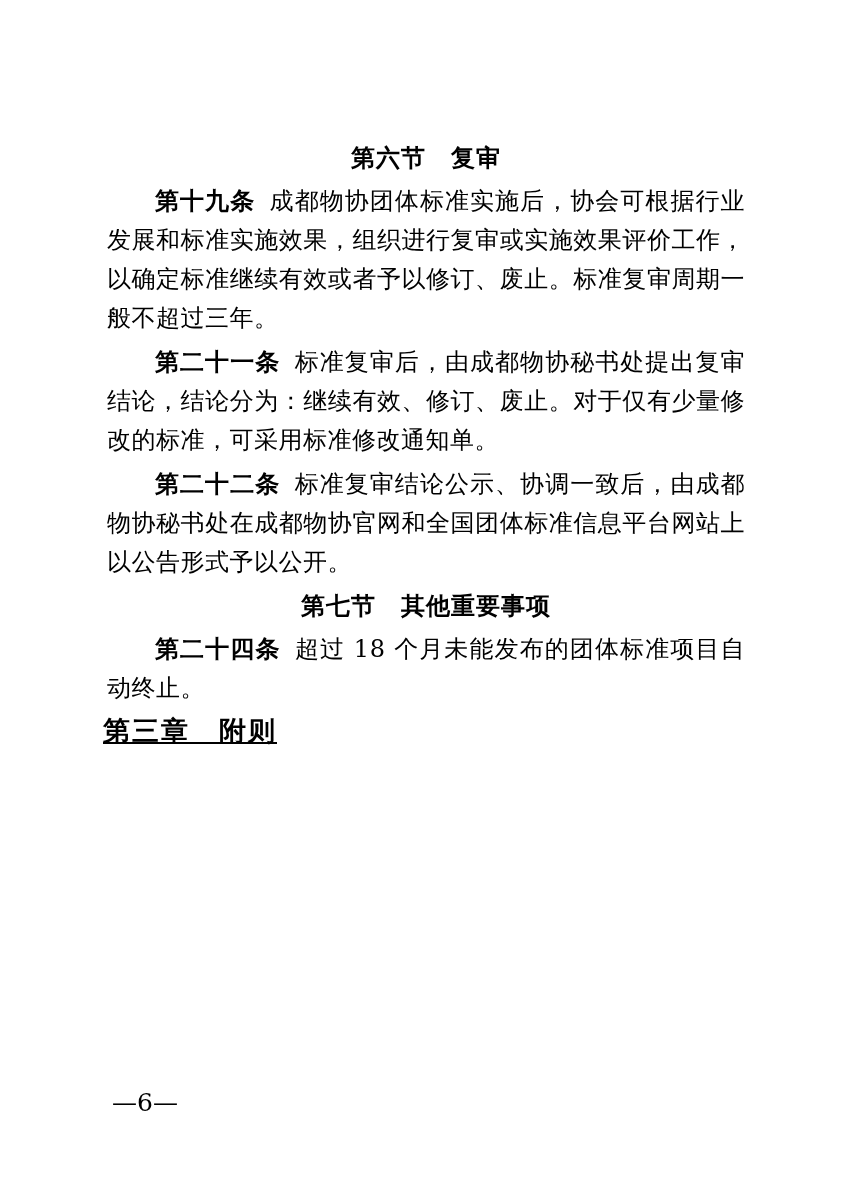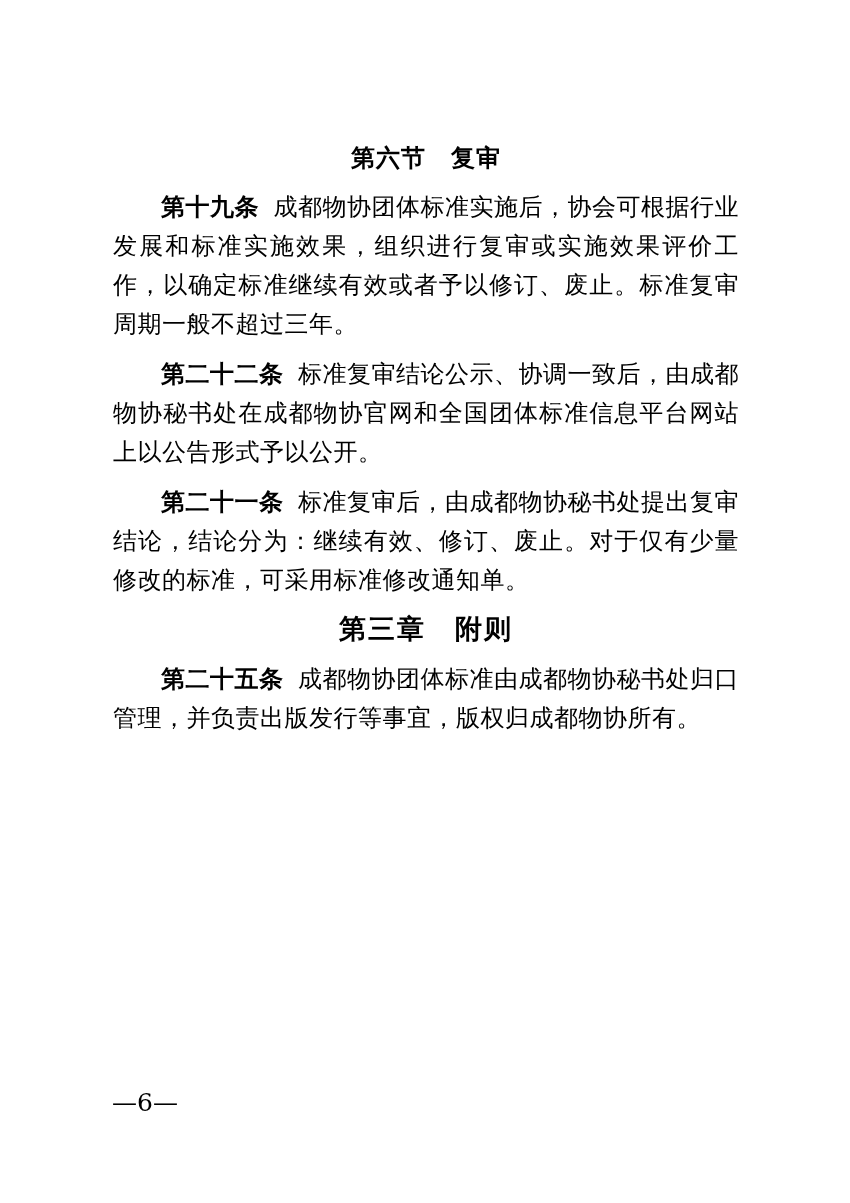--- a/index.html
+++ b/index.html
@@ -29,29 +29,29 @@
     padding: 0;
     text-align: center;
     font-size: 24px;
     font-weight: bold;
     line-height: 39px;
     letter-spacing: 1px;
   }
   .chapter-heading {
     margin: 0;
     padding: 0;
-    text-align: center;
     font-size: 27px;
     font-weight: bold;
     line-height: 39px;
     font-family: "Liberation Sans", "DejaVu Sans", sans-serif;
     letter-spacing: 2px;
+    text-decoration: underline;
   }
   .article {
-    margin: 10px;
+    margin: 4px;
     padding: 0;
     text-indent: 2em;
     text-align: justify;
     letter-spacing: 0.5px;
   }
   .art-num {
     font-weight: bold;
     margin-right: 0.6em;
   }
   .footer-page-num {
@@ -68,27 +68,28 @@
 <body>
 
 <div class="page">
   <main class="content">
 
     <h3 class="sec-heading">第六节　复审</h3>
 
     <p class="article"><span class="art-num">第十九条</span><span>成都物协团体标准实施后，协会可根据行业发展和标准实施效果，组织进行复审或实施效果评价工作，以确定标准继续有效或者予以修订、废止。标准复审周期一般不超过三年。</span></p>
 
 
+    <p class="article"><span class="art-num">第二十一条</span><span>标准复审后，由成都物协秘书处提出复审结论，结论分为：继续有效、修订、废止。对于仅有少量修改的标准，可采用标准修改通知单。</span></p>
+
     <p class="article"><span class="art-num">第二十二条</span><span>标准复审结论公示、协调一致后，由成都物协秘书处在成都物协官网和全国团体标准信息平台网站上以公告形式予以公开。</span></p>
 
-    <p class="article"><span class="art-num">第二十一条</span><span>标准复审后，由成都物协秘书处提出复审结论，结论分为：继续有效、修订、废止。对于仅有少量修改的标准，可采用标准修改通知单。</span></p>
+    <h3 class="sec-heading">第七节　其他重要事项</h3>
 
 
-
+    <p class="article"><span class="art-num">第二十四条</span><span>超过 18 个月未能发布的团体标准项目自动终止。</span></p>
 
     <h2 class="chapter-heading">第三章　附则</h2>
 
-    <p class="article"><span class="art-num">第二十五条</span><span>成都物协团体标准由成都物协秘书处归口管理，并负责出版发行等事宜，版权归成都物协所有。</span></p>
 
   </main>
 
   <div class="footer-page-num">—6—</div>
 </div>
 
 </body></html>

